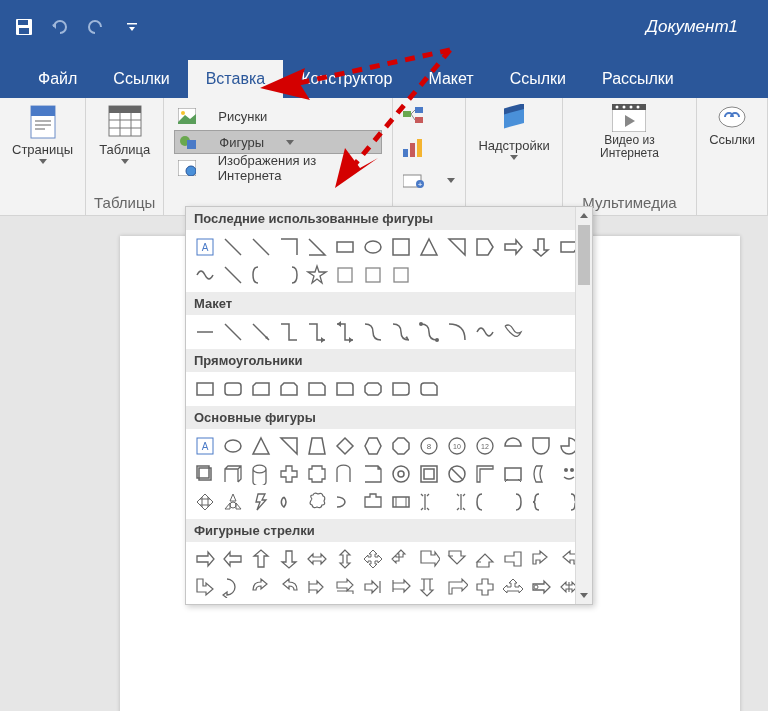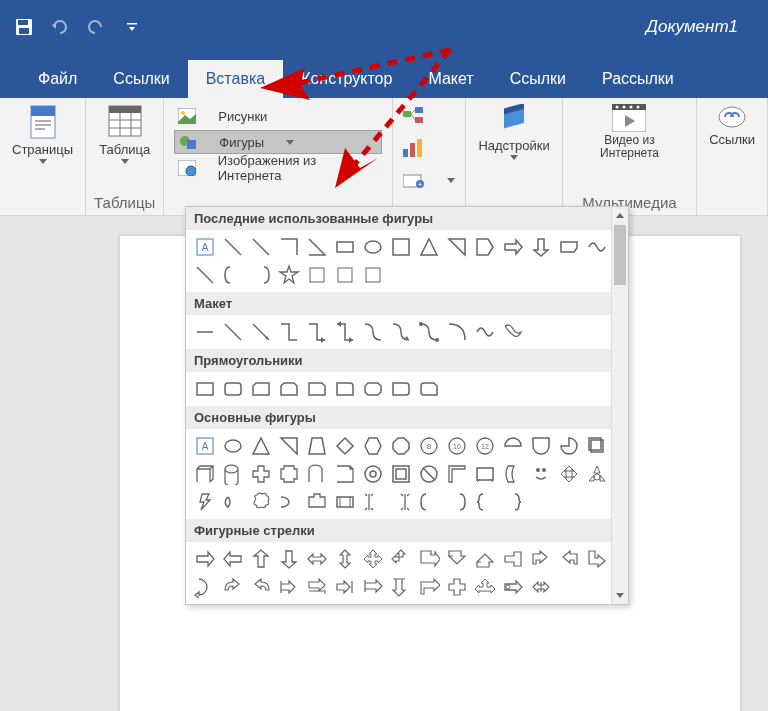--- a/index.html
+++ b/index.html
@@ -12,21 +12,21 @@
 .tab { color: #fff; padding: 10px 18px; font-size: 16px; cursor: pointer; }
 .tab.active { background: #f3f3f3; color: #2b579a; text-align: right; }
 .ribbon { background: #f3f3f3; height: 118px; border-bottom: 1px solid #d4d4d4; display: flex; }
 .group { border-right: 1px solid #d4d4d4; padding: 4px 8px 2px; display: flex; flex-direction: column; align-items: center; justify-content: space-between; }
 .group-label { font-size: 15px; color: #666; padding: 2px 0; margin-top: 8px; }
 .big-btn { display: flex; flex-direction: column; align-items: center; gap: 2px; cursor: pointer; padding: 2px 4px; }
 .big-btn-label { font-size: 13px; color: #3b3b3b; }
 .vstack { display: flex; flex-direction: column; gap: 2px; }
 .small-btn { display: flex; align-items: center; gap: 22px; font-size: 13px; color: #3b3b3b; cursor: pointer; padding: 2px 4px; height: 24px; }
 .small-btn.active { background: #c5c5c5; border: 1px solid #a0a0a0; }
-.shapes-dropdown { position: absolute; left: 185px; top: 206px; width: 444px; background: #fff; border: 1px solid #c6c6c6; box-shadow: 2px 2px 6px rgba(0,0,0,0.2); }
+.shapes-dropdown { position: absolute; left: 185px; top: 206px; width: 408px; background: #fff; border: 1px solid #c6c6c6; box-shadow: 2px 2px 6px rgba(0,0,0,0.2); }
 .shapes-scroll { position: absolute; right: 0; top: 0; bottom: 0; width: 17px; background: #f0f0f0; border-left: 1px solid #dadada; }
 .scroll-thumb { position: absolute; top: 18px; left: 2px; right: 2px; height: 60px; background: #c1c1c1; }
 .scroll-arrow { position: absolute; left: 0; right: 0; height: 17px; display: flex; align-items: center; justify-content: center; }
 .cat-header { background: #ececec; padding: 4px 8px; font-size: 13px; font-weight: bold; color: #444; }
 .shape-grid { display: flex; flex-wrap: wrap; padding: 4px 6px; gap: 2px; }
 .shape-cell { width: 26px; height: 26px; display: flex; align-items: center; justify-content: center; cursor: pointer; }
 .document-area { background: #e6e6e6; height: 500px; padding: 20px 0 0 120px; }
 .page { background: #fff; width: 620px; height: 480px; box-shadow: 0 0 4px rgba(0,0,0,0.2); }
 .annotation-arrow { position: absolute; pointer-events: none; }
 </style>

